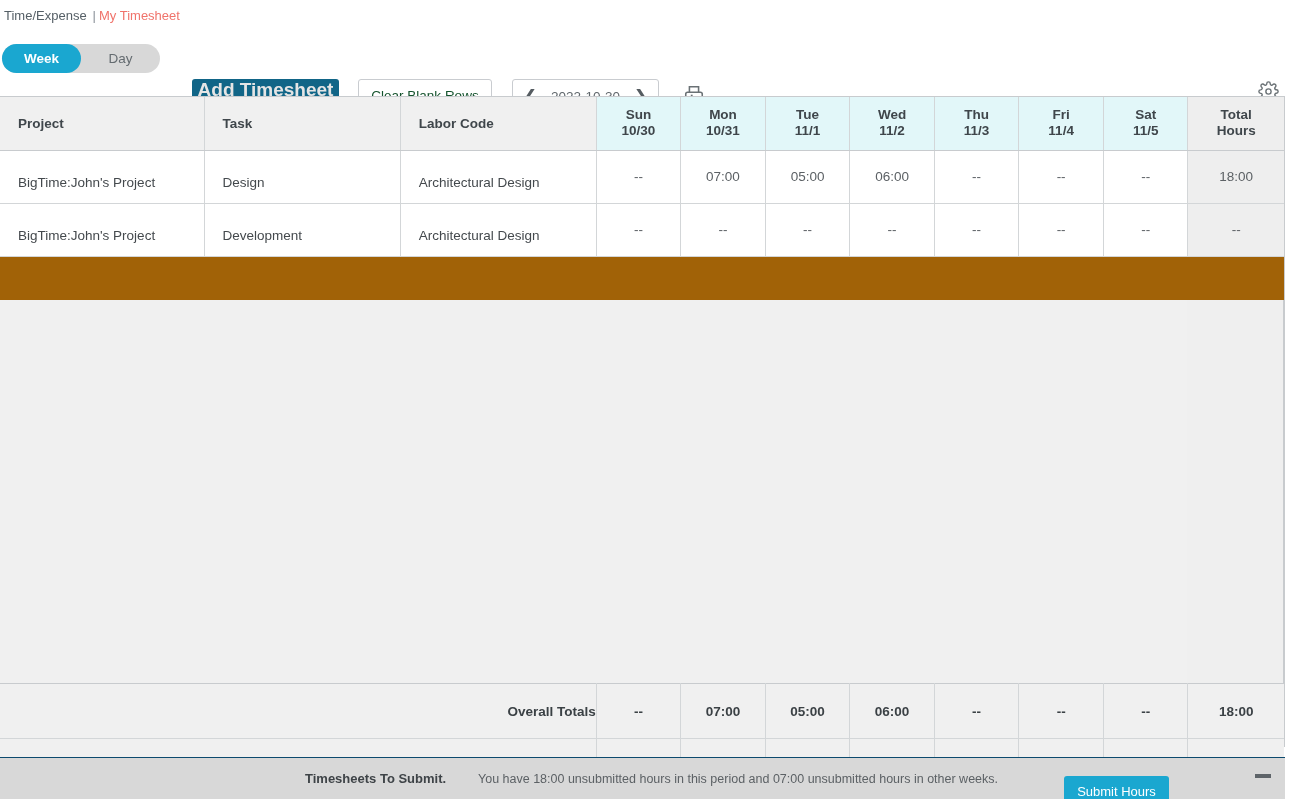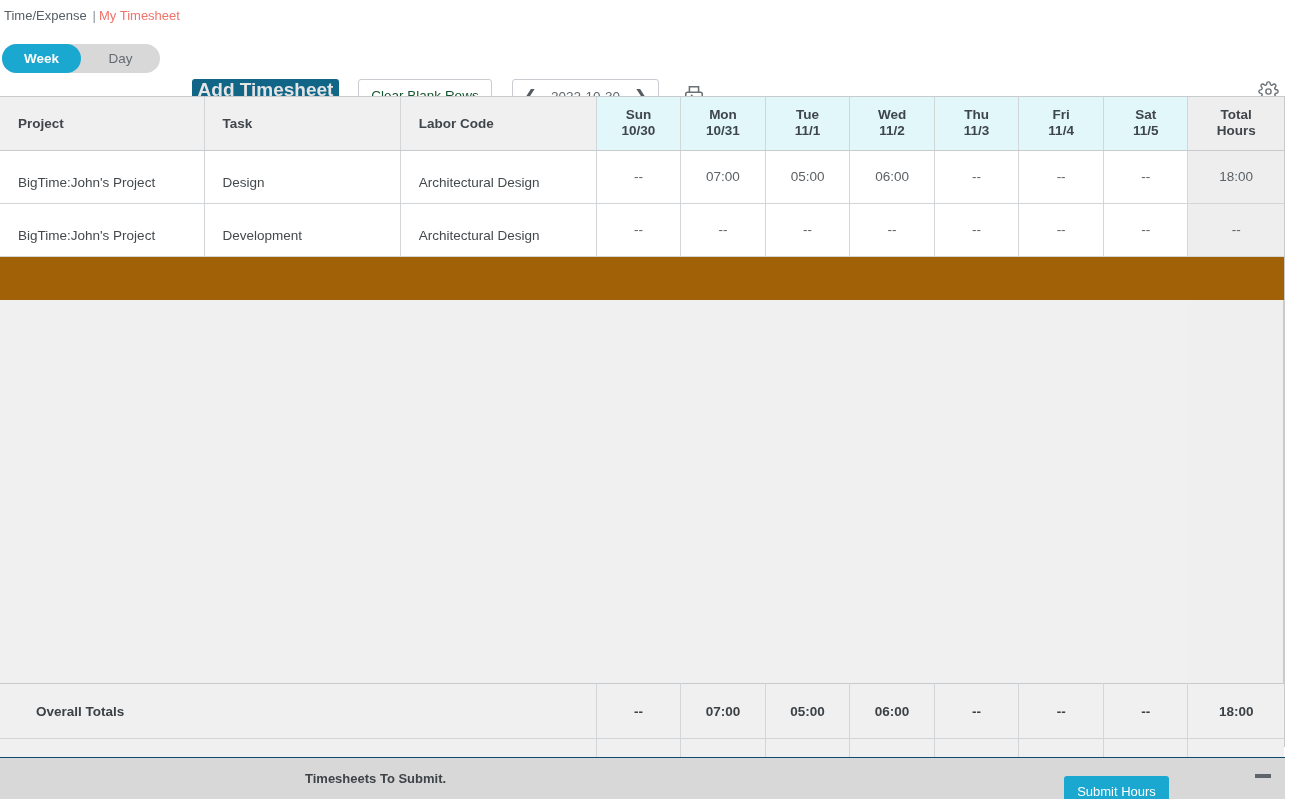--- a/index.html
+++ b/index.html
@@ -137,21 +137,21 @@
   .totals {
     position: absolute; left: 0; top: 586px; width: 1284px;
     border-collapse: collapse; table-layout: fixed;
   }
   .totals td {
     height: 55px; background: #f0f0f0; font-size: 13.5px; font-weight: bold;
     color: #3b4145; border-top: 1px solid #c8cbce; border-right: 1px solid #d3d6d8;
     text-align: center; padding: 0; vertical-align: middle;
   }
   .totals td.label {
-    text-align: left; padding-left: 36px; border-right: 1px solid #d3d6d8;
+    text-align: right; padding-left: 4px; border-right: 1px solid #d3d6d8;
   }
   .totals td.totcol { border-right: none; }
   .totals tr.over td { border-top: 1px solid #d3d6d8; }
 
   
   .footer {
     position: absolute; left: 0; bottom: 0; width: 1285px; height: 42px;
     background: #d8d8d8; border-top: 1px solid #0c4a6e;
     display: flex; align-items: center;
   }
@@ -345,15 +345,16 @@
         <td>-08:00</td>
         <td>-08:00</td>
         <td class="totcol">-22:00</td>
       </tr>
     </tbody>
   </table>
 </div>
 
 <div class="footer">
   <span class="f-strong">Timesheets To Submit.</span>
+  <span class="f-text">You have 18:00 unsubmitted hours in this period and 07:00 unsubmitted hours in other weeks.</span>
   <button class="btn-submit">Submit Hours</button>
 </div>
 <div class="minimize"></div>
 
 </body></html>

